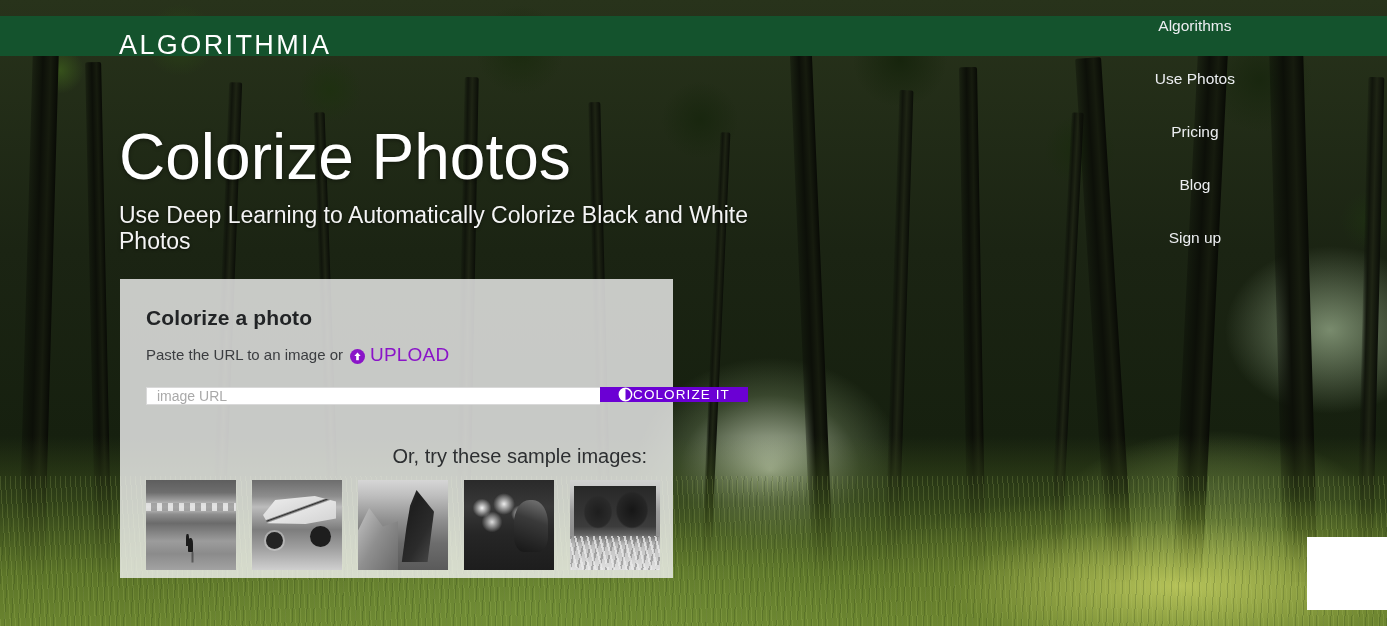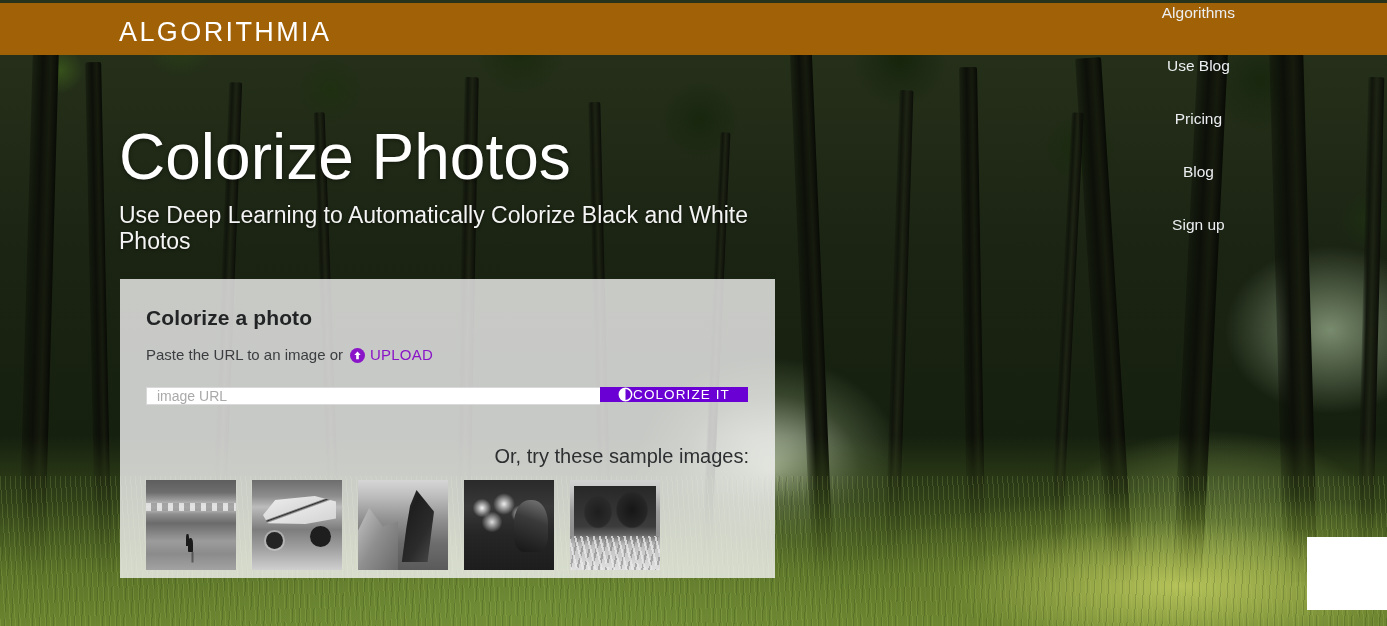--- a/index.html
+++ b/index.html
@@ -78,24 +78,24 @@
     bottom: 44px;
     background: linear-gradient(90deg, rgba(10,12,7,.2) 0%, rgba(16,20,11,.96) 25%, rgba(30,36,20,.98) 55%, rgba(10,13,7,.98) 100%);
     transform-origin: bottom center;
     border-radius: 2px;
   }
   .trunk.dark { background: linear-gradient(90deg, rgba(8,10,5,.35) 0%, rgba(12,15,8,.99) 40%, rgba(22,27,14,.99) 70%, rgba(8,10,5,.99) 100%); }
 
   
   .site-header {
     position: absolute;
-    left: 0; top: 3px;
+    left: 0; top: 16px;
     width: 1387px;
-    height: 52px;
-    background: #a16207;
+    height: 40px;
+    background: #14532d;
     display: flex;
     align-items: center;
     z-index: 30;
   }
   .brand {
     position: absolute;
     left: 119px;
     top: 13px;
     font-size: 27px;
     line-height: 32px;
@@ -148,21 +148,21 @@
     color: #f4f4f4;
     max-width: 660px;
     text-shadow: 0 1px 3px rgba(0,0,0,.5);
   }
 
   
   .card {
     position: absolute;
     left: 120px;
     top: 279px;
-    width: 655px;
+    width: 553px;
     height: 299px;
     background: rgba(244,244,244,0.80);
     z-index: 20;
     padding: 26px 26px 16px 26px;
   }
   .card-title {
     font-size: 21px;
     line-height: 26px;
     font-weight: 700;
     color: #222426;
@@ -173,21 +173,21 @@
     font-size: 15px;
     line-height: 20px;
     color: #3b3d40;
     display: flex;
     align-items: center;
     gap: 0px;
     white-space: nowrap;
   }
   .upload-link {
     color: #8a14c8;
-    font-size: 15px;
+    font-size: 19px;
     margin-left: 7px;
     display: inline-flex;
     align-items: center;
     gap: 5px;
     cursor: pointer;
     letter-spacing: .2px;
   }
   .upload-icon {
     width: 15px; height: 15px;
     display: inline-block;
@@ -384,21 +384,21 @@
     <div class="trunk" style="left:1356px;width:16px; height:505px; transform:rotate(1.4deg);"></div>
 
     <div class="bg-grass"></div>
     <div class="bg-grass-texture"></div>
   </div>
 
   <header class="site-header">
     <div class="brand">ALGORITHMIA</div>
     <nav class="nav">
       <span class="nav-item">Algorithms</span>
-      <span class="nav-item">Use Blog</span>
+      <span class="nav-item">Use Photos</span>
       <span class="nav-item">Pricing</span>
       <span class="nav-item">Blog</span>
       <span class="nav-item">Sign up</span>
     </nav>
   </header>
 
   <div class="hero-text">
     <h1 class="hero-title">Colorize Photos</h1>
     <p class="hero-sub">Use Deep Learning to Automatically Colorize Black and White Photos</p>
   </div>

